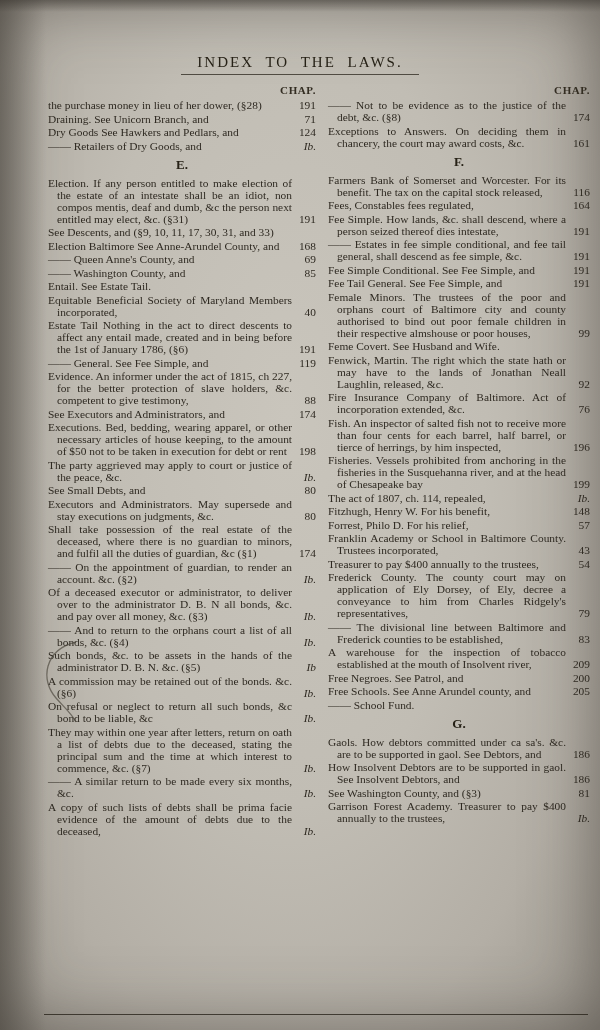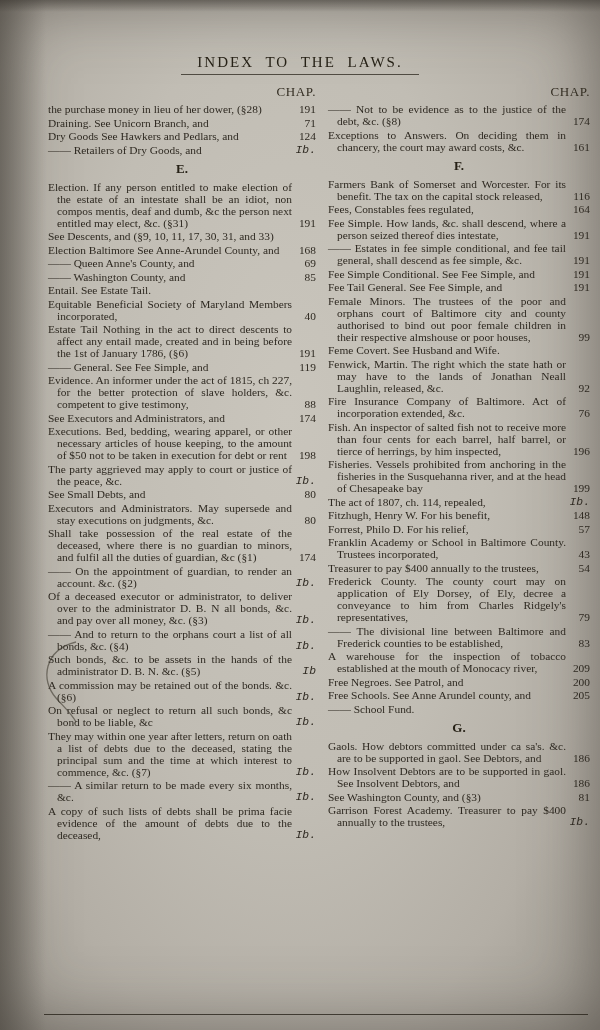--- a/index.html
+++ b/index.html
@@ -29,21 +29,21 @@
     margin:54px 0 0 0;text-align:center;
     font-size:15px;font-weight:normal;letter-spacing:2px;word-spacing:6px;
     color:#262116;
   }
   .title-rule{
     width:238px;height:1px;margin:3px auto 0 auto;
     background:rgba(42,37,28,.75);
   }
   .chap-row{
     display:flex;margin:9px 0 3px 0;padding:0 10px 0 48px;
-    font-size:13px;letter-spacing:.6px;font-weight:normal;color:#332d22;
+    font-size:11px;letter-spacing:.6px;font-weight:bold;color:#332d22;
   }
   .chap-row .chap{width:268px;text-align:right;}
   .chap-row .chap.right{width:262px;margin-left:12px;}
   .columns{
     display:flex;padding:0 10px 0 48px;align-items:flex-start;
   }
   .col{width:268px;}
   .col.right{width:262px;margin-left:12px;}
   .entry{
     position:relative;margin-bottom:1.5px;
@@ -51,21 +51,21 @@
   }
   .etext{
     display:block;margin-right:24px;
     padding-left:9px;text-indent:-9px;
     text-align:justify;
   }
   .enum{
     position:absolute;right:0;bottom:0;
     font-size:11.4px;line-height:12px;
   }
-  .enum.ital{font-style:italic;font-family:Liberation Mono, monospace;}
+  .enum.ital{font-style:italic;}
   .section-heading{
     text-align:center;font-weight:bold;font-size:13px;
     margin:5px 0 4px 0;color:#262116;
   }
   .bottom-rule{
     position:absolute;left:44px;right:12px;bottom:15px;height:1px;
     background:rgba(40,35,26,.8);
   }
   .pen-mark{
     position:absolute;left:36px;top:636px;pointer-events:none;opacity:.6;
@@ -281,21 +281,21 @@
         </div>
         <div class="entry">
           <span class="etext">Frederick County.  The county court may on application of Ely Dorsey, of Ely, decree a conveyance to him from Charles Ridgely's representatives,</span>
           <span class="enum">79</span>
         </div>
         <div class="entry">
           <span class="etext">—— The divisional line between Baltimore and Frederick counties to be established,</span>
           <span class="enum">83</span>
         </div>
         <div class="entry">
-          <span class="etext">A warehouse for the inspection of tobacco established at the mouth of Monocacy river,</span>
+          <span class="etext">A warehouse for the inspection of tobacco established at the mouth of Insolvent river,</span>
           <span class="enum">209</span>
         </div>
         <div class="entry">
           <span class="etext">Free Negroes.  See Patrol, and</span>
           <span class="enum">200</span>
         </div>
         <div class="entry">
           <span class="etext">Free Schools.  See Anne Arundel county, and</span>
           <span class="enum">205</span>
         </div>

